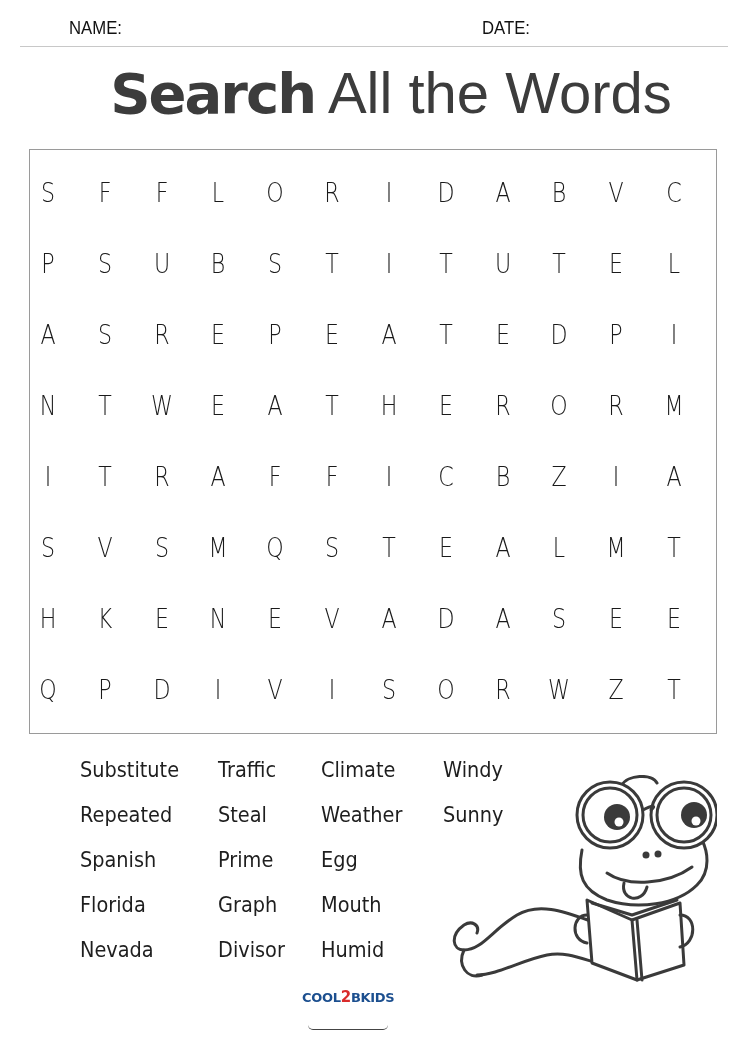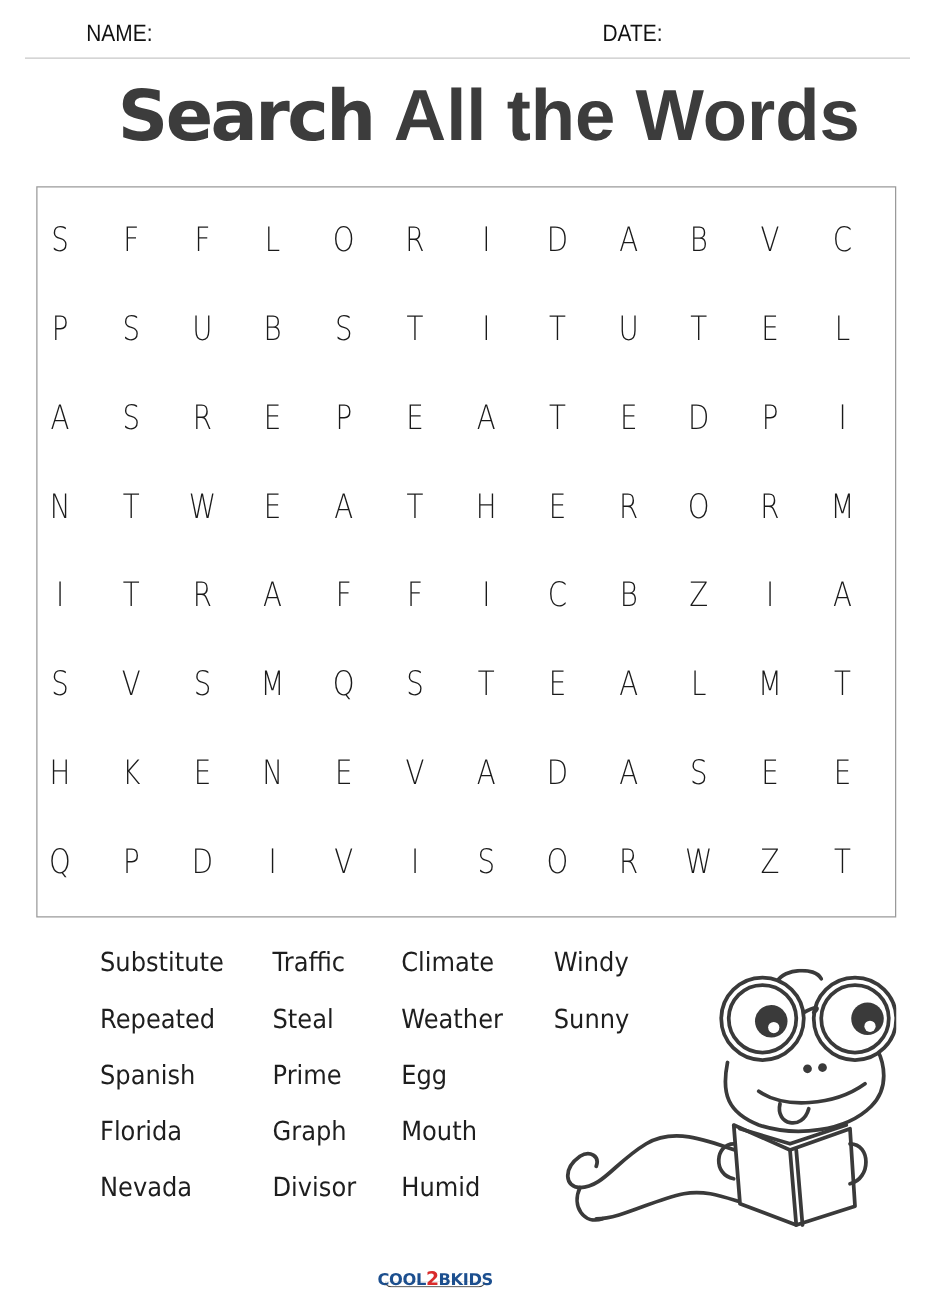--- a/index.html
+++ b/index.html
@@ -9,36 +9,36 @@
   .hdr-label { position: absolute; top: 17px; font-size: 19px; color: #111;
                font-family: "Liberation Sans Narrow", "Liberation Sans", sans-serif;
                transform: scaleX(0.88); transform-origin: left center; letter-spacing: 0; }
   #name-label { left: 69px; }
   #date-label { left: 482px; }
   .hdr-rule { position: absolute; left: 20px; top: 46px; width: 708px; height: 1px; background: #c8c8c8; }
 
   .title { position: absolute; left: 0; top: 58px; width: 742px; text-align: center;
            font-size: 58px; color: #3c3c3c; line-height: 70px; white-space: nowrap; }
   .title .bold { font-weight: bold; font-family: "DejaVu Sans", sans-serif; letter-spacing: -2px; font-size: 56px; margin-left: 40px; }
-  .title .light { font-family: "Liberation Sans", sans-serif; font-weight: bold; text-align: center; }
+  .title .light { font-family: "Liberation Sans", sans-serif; font-weight: normal; text-align: center; }
 
   .grid-box { position: absolute; left: 29px; top: 149px; width: 688px; height: 585px;
               border: 1.5px solid #9a9a9a; box-sizing: border-box; }
   .grid-row { position: absolute; left: 0; width: 100%; height: 40px; }
   .cell { position: absolute; width: 40px; text-align: center; top: 0;
           font-family: "DejaVu Sans", sans-serif; font-size: 27px; font-weight: 200;
           color: #1a1a1a; line-height: 40px; transform: scaleX(0.82); }
 
   .words { position: absolute; left: 80px; top: 758px; }
   .word { position: absolute; font-size: 21px; color: #1e1e1e; white-space: nowrap;
           font-family: "DejaVu Sans", sans-serif; font-weight: normal; transform: scaleX(0.92); transform-origin: left center; }
 
   .mascot { position: absolute; left: 452px; top: 775px; width: 265px; height: 210px; }
 
-  .logo { position: absolute; left: 302px; top: 1014px; font-family: "DejaVu Sans", sans-serif;
+  .logo { position: absolute; left: 302px; top: 988px; font-family: "DejaVu Sans", sans-serif;
           font-weight: bold; font-size: 13px; color: #1c4f8f; letter-spacing: -0.3px; }
   .logo .two { color: #d92b2b; font-size: 15px; }
   .logo-under { position: absolute; left: 308px; top: 1025px; width: 80px; height: 4px;
                 border-bottom: 1px solid #444; border-radius: 0 0 40px 40px; }
 </style>
 </head>
 <body>
 
 <div id="name-label" class="hdr-label">NAME:</div>
 <div id="date-label" class="hdr-label">DATE:</div>

